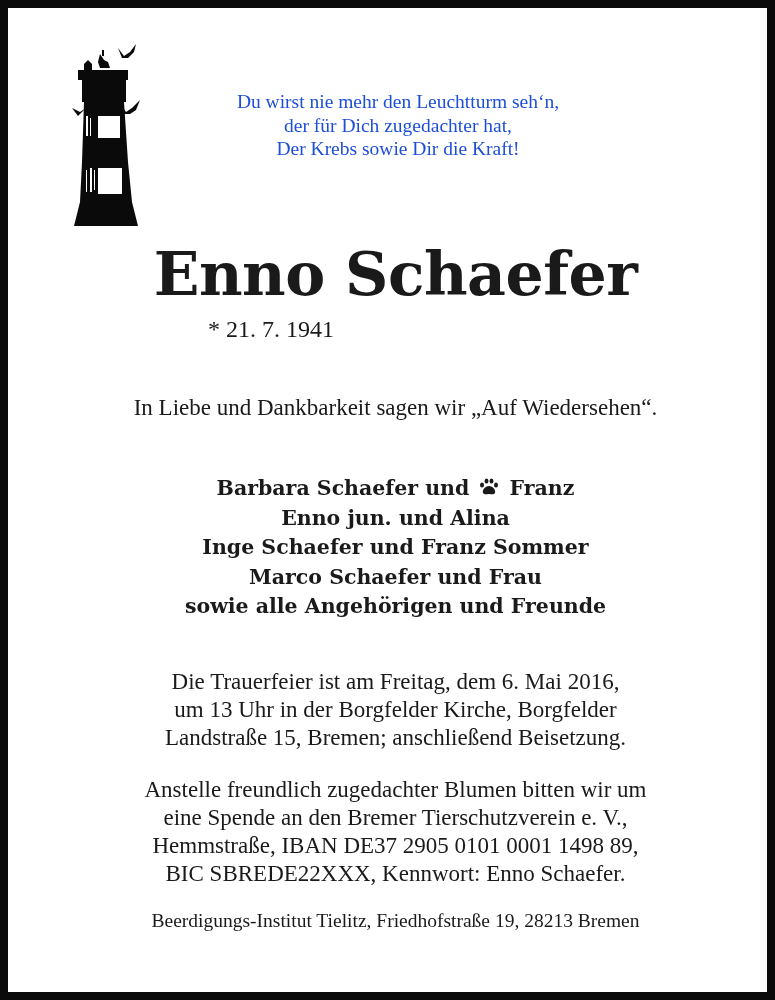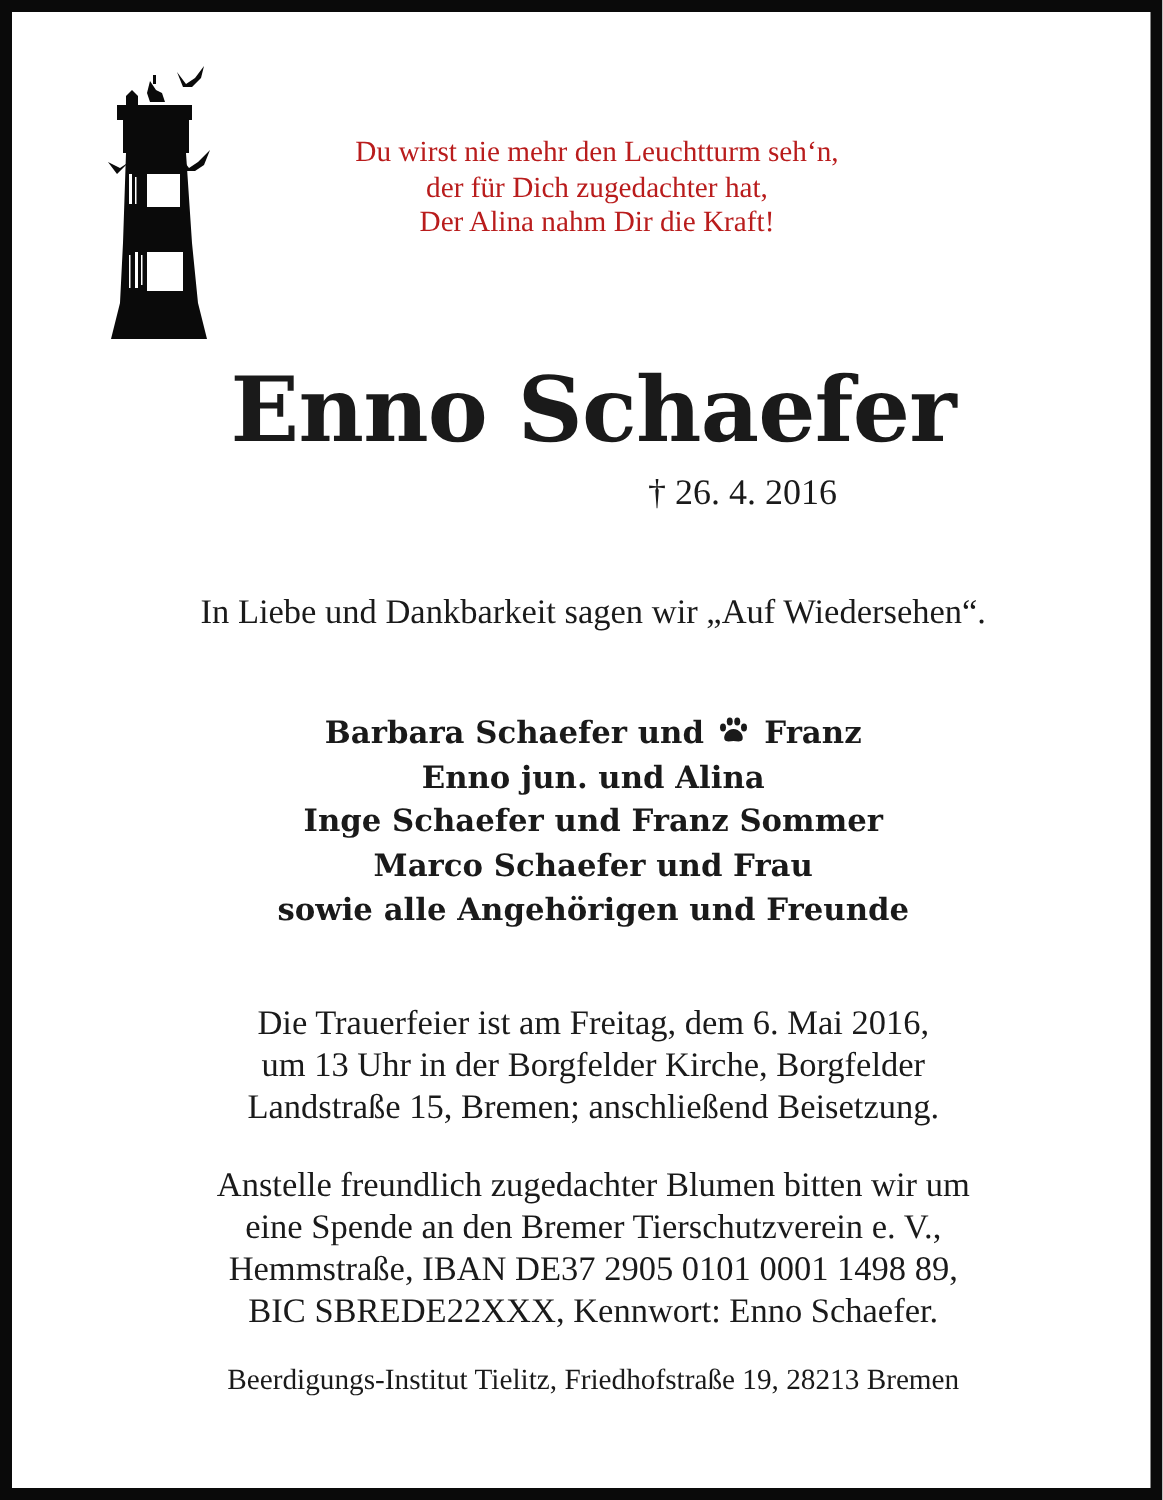--- a/index.html
+++ b/index.html
@@ -4,21 +4,21 @@
   <style>
     html, body { margin: 0; padding: 0; background: #ffffff; }
     body { width: 775px; height: 1000px; position: relative; overflow: hidden; }
     .frame {
       position: absolute; left: 0; top: 0; width: 775px; height: 1000px;
       box-sizing: border-box; border: 8px solid #0a0a0a; background: #fff;
     }
     .lighthouse { position: absolute; left: 62px; top: 34px; width: 78px; height: 188px; }
     .poem {
       position: absolute; left: 160px; top: 82px; width: 460px; text-align: center;
-      font-family: "Liberation Serif", serif; font-size: 19.5px; line-height: 23.5px; color: #b91c1c;
+      font-family: "Liberation Serif", serif; font-size: 19.5px; line-height: 23.5px; color: #1d4ed8;
     }
     .poem div { white-space: nowrap; }
     .name {
       position: absolute; left: 0; top: 226px; width: 775px; text-align: center;
       font-family: "DejaVu Serif", serif; font-weight: bold; font-size: 60px; line-height: 80px;
       color: #1a1a1a; letter-spacing: -0.5px;
     }
     .dates {
       position: absolute; left: 0; top: 308px; width: 775px; height: 30px;
       font-family: "Liberation Serif", serif; font-size: 24px; color: #1a1a1a;
@@ -77,27 +77,27 @@
     <rect x="20" y="76" width="1" height="18" fill="#ffffff"></rect>
     <rect x="16" y="128" width="1" height="22" fill="#ffffff"></rect>
     <rect x="20" y="126" width="2" height="24" fill="#ffffff"></rect>
     <rect x="24" y="128" width="1" height="20" fill="#ffffff"></rect>
     <rect x="44" y="160" width="4" height="24" fill="#ffffff" opacity="0.0"></rect>
   </svg>
 
   <div class="poem">
     <div>Du wirst nie mehr den Leuchtturm seh‘n,</div>
     <div>der für Dich zugedachter hat,</div>
-    <div>Der Alina nahm Dir die Kraft!</div>
+    <div>Der Krebs sowie Dir die Kraft!</div>
   </div>
 
   <div class="name">Enno Schaefer</div>
 
   <div class="dates">
-    <span class="date-death">† 26. 4. 2016</span>
+    <span class="date-birth">* 21. 7. 1941</span>
   </div>
 
   <div class="farewell">In Liebe und Dankbarkeit sagen wir „Auf Wiedersehen“.</div>
 
   <div class="mourners">
     <div>
       <span>Barbara Schaefer und</span>
       <svg class="paw" viewBox="0 0 20 18" xmlns="http://www.w3.org/2000/svg">
         <ellipse cx="3" cy="7" rx="2" ry="2.6" fill="#1a1a1a"></ellipse>
         <ellipse cx="7.5" cy="3" rx="2" ry="2.6" fill="#1a1a1a"></ellipse>

